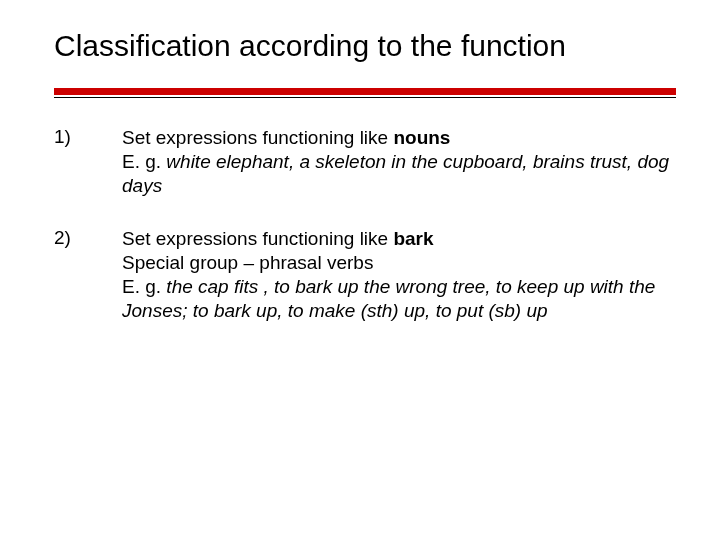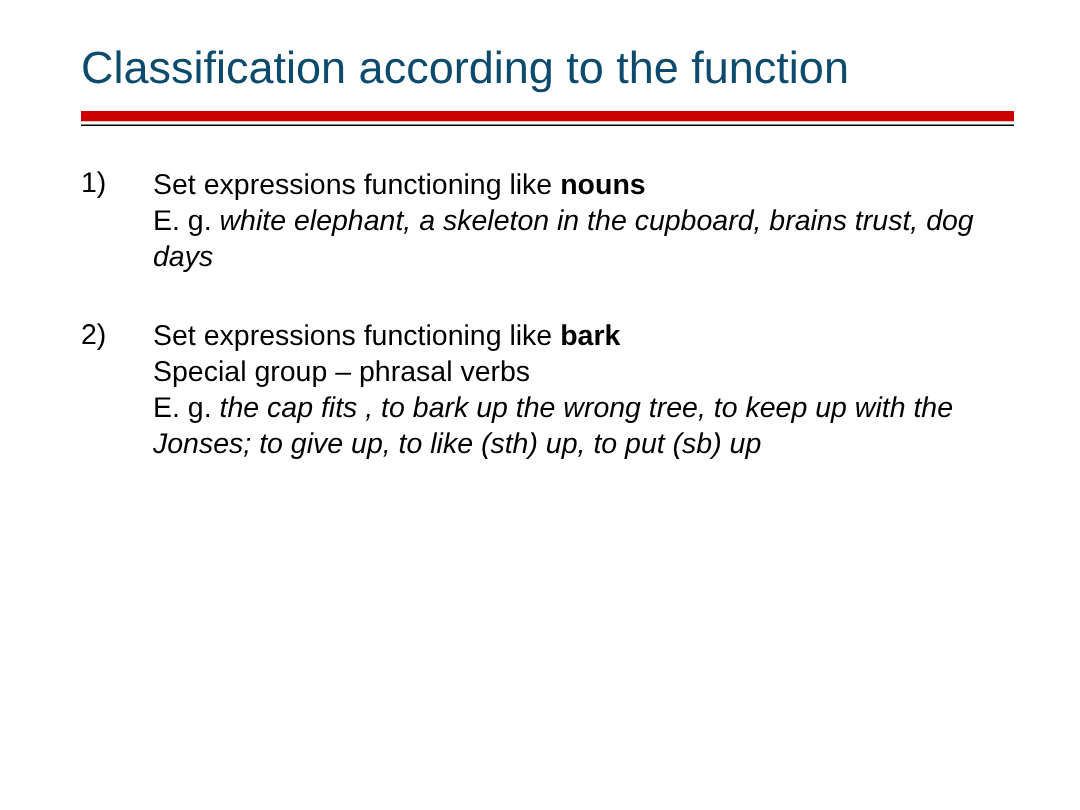--- a/index.html
+++ b/index.html
@@ -1,25 +1,25 @@
 <!DOCTYPE html>
 <html><head>
 <meta charset="utf-8">
 <style>
   * { margin: 0; padding: 0; box-sizing: border-box; }
   html, body { width: 720px; height: 540px; background: #fff; font-family: Verdana, Geneva, sans-serif; }
   .slide { width: 720px; height: 540px; padding: 28px 44px 28px 54px; position: relative; }
-  .title { font-size: 30px; color: #0c4a6e; line-height: 1.2; margin-bottom: 10px; font-weight: 400; }
+  .title { font-size: 30px; color: #000000; line-height: 1.2; margin-bottom: 24px; font-weight: 400; }
   .rule-wrap { margin-bottom: 28px; }
   .rule-red { height: 7px; background: #cc0000; width: 100%; }
   .rule-gap { height: 2px; background: #fff; width: 100%; }
   .rule-thin { height: 1px; background: #000; width: 100%; }
   .item { display: flex; margin-bottom: 30px; }
   .num { width: 48px; flex-shrink: 0; font-size: 19px; color: #000; }
-  .body { flex: 1; font-size: 19px; color: #000; line-height: 1.25; }
+  .body { flex: 1; font-size: 19px; color: #000; line-height: 1.25; margin-left: 20px; }
   .body .line { margin-bottom: 0; }
   .bold { font-weight: 700; }
   .ital { font-style: italic; }
   .under { }
 </style>
 </head>
 <body>
 
 <div class="slide">
   <h1 class="title">Classification according to the function</h1>
@@ -35,16 +35,16 @@
       <div class="line"><span>Set expressions functioning  like </span><span class="bold">nouns</span></div>
       <div class="line"><span>E. g. </span><span class="ital">white elephant, a skeleton in the cupboard, brains trust, dog days</span></div>
     </div>
   </div>
 
   <div class="item">
     <div class="num">2)</div>
     <div class="body">
       <div class="line"><span>Set expressions functioning like </span><span class="bold">bark</span></div>
       <div class="line"><span>Special group – </span><span class="under">phrasal verbs</span></div>
-      <div class="line"><span>E. g. </span><span class="ital">the cap fits , to bark up the wrong tree, to keep up with the Jonses; to give up, to like (sth) up, to put (sb) up</span></div>
+      <div class="line"><span>E. g. </span><span class="ital">the cap fits , to bark up the wrong tree, to keep up with the Jonses; to bark up, to make (sth) up, to put (sb) up</span></div>
     </div>
   </div>
 </div>
 
 </body></html>

